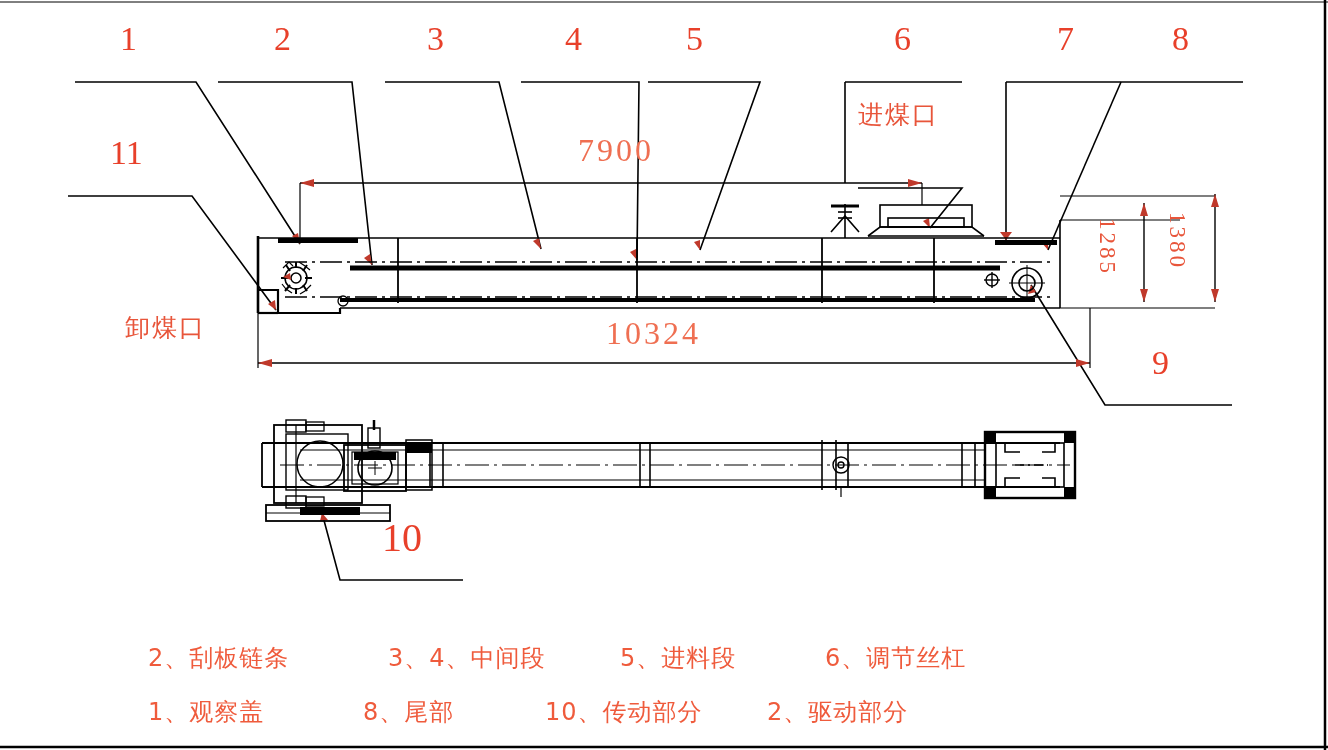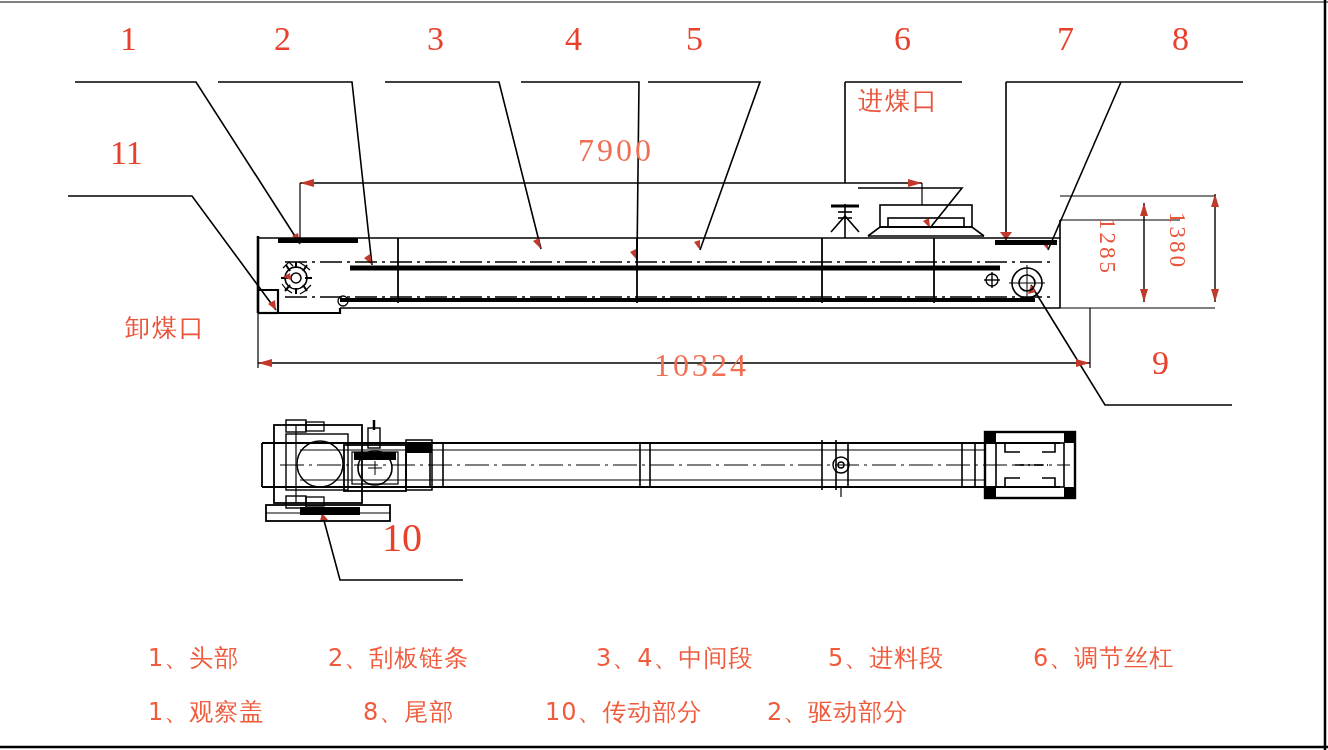--- a/index.html
+++ b/index.html
@@ -345,31 +345,30 @@
     <div class="lbl callout-num" style="left:565px;  top:22px;">4</div>
     <div class="lbl callout-num" style="left:686px;  top:22px;">5</div>
     <div class="lbl callout-num" style="left:894px;  top:22px;">6</div>
     <div class="lbl callout-num" style="left:1057px; top:22px;">7</div>
     <div class="lbl callout-num" style="left:1172px; top:22px;">8</div>
     <div class="lbl callout-num" style="left:110px;  top:136px;">11</div>
     <div class="lbl callout-num" style="left:1152px; top:346px;">9</div>
     <div class="lbl callout-num" style="left:382px;  top:518px; font-size:40px;font-family:Liberation Serif, serif;">10</div>
 
     <div class="lbl dim-txt" style="left:578px; top:134px;">7900</div>
-    <div class="lbl dim-txt" style="left:654px; top:317px;margin-top:32px;">10324</div>
+    <div class="lbl dim-txt" style="left:606px; top:317px;">10324</div>
     <div class="lbl dim-vert" style="left:1096px; top:218px;">1285</div>
     <div class="lbl dim-vert" style="left:1166px; top:212px;">1380</div>
 
-    <div class="lbl cn-lbl" style="left:858px; top:88px;font-family:Liberation Serif, serif;">进煤口</div>
+    <div class="lbl cn-lbl" style="left:858px; top:102px;font-family:Liberation Serif, serif;">进煤口</div>
     <div class="lbl cn-lbl" style="left:125px; top:315px;">卸煤口</div>
 
     <div class="legend-row" style="left:148px; top:642px;">
-      <span class="legend-item" style="width:180px;">1、头部</span>
       <span class="legend-item" style="width:240px;">2、刮板链条</span>
-      <span class="legend-item" style="width:232px;margin-left:28px;">3、4、中间段</span>
+      <span class="legend-item" style="width:232px;">3、4、中间段</span>
       <span class="legend-item" style="width:205px;">5、进料段</span>
       <span class="legend-item">6、调节丝杠</span>
     </div>
 
     <div class="legend-row" style="left:148px; top:696px;">
       <span class="legend-item" style="width:215px;">1、观察盖</span>
       <span class="legend-item" style="width:182px;">8、尾部</span>
       <span class="legend-item" style="width:222px;">10、传动部分</span>
       <span class="legend-item">2、驱动部分</span>
     </div>

